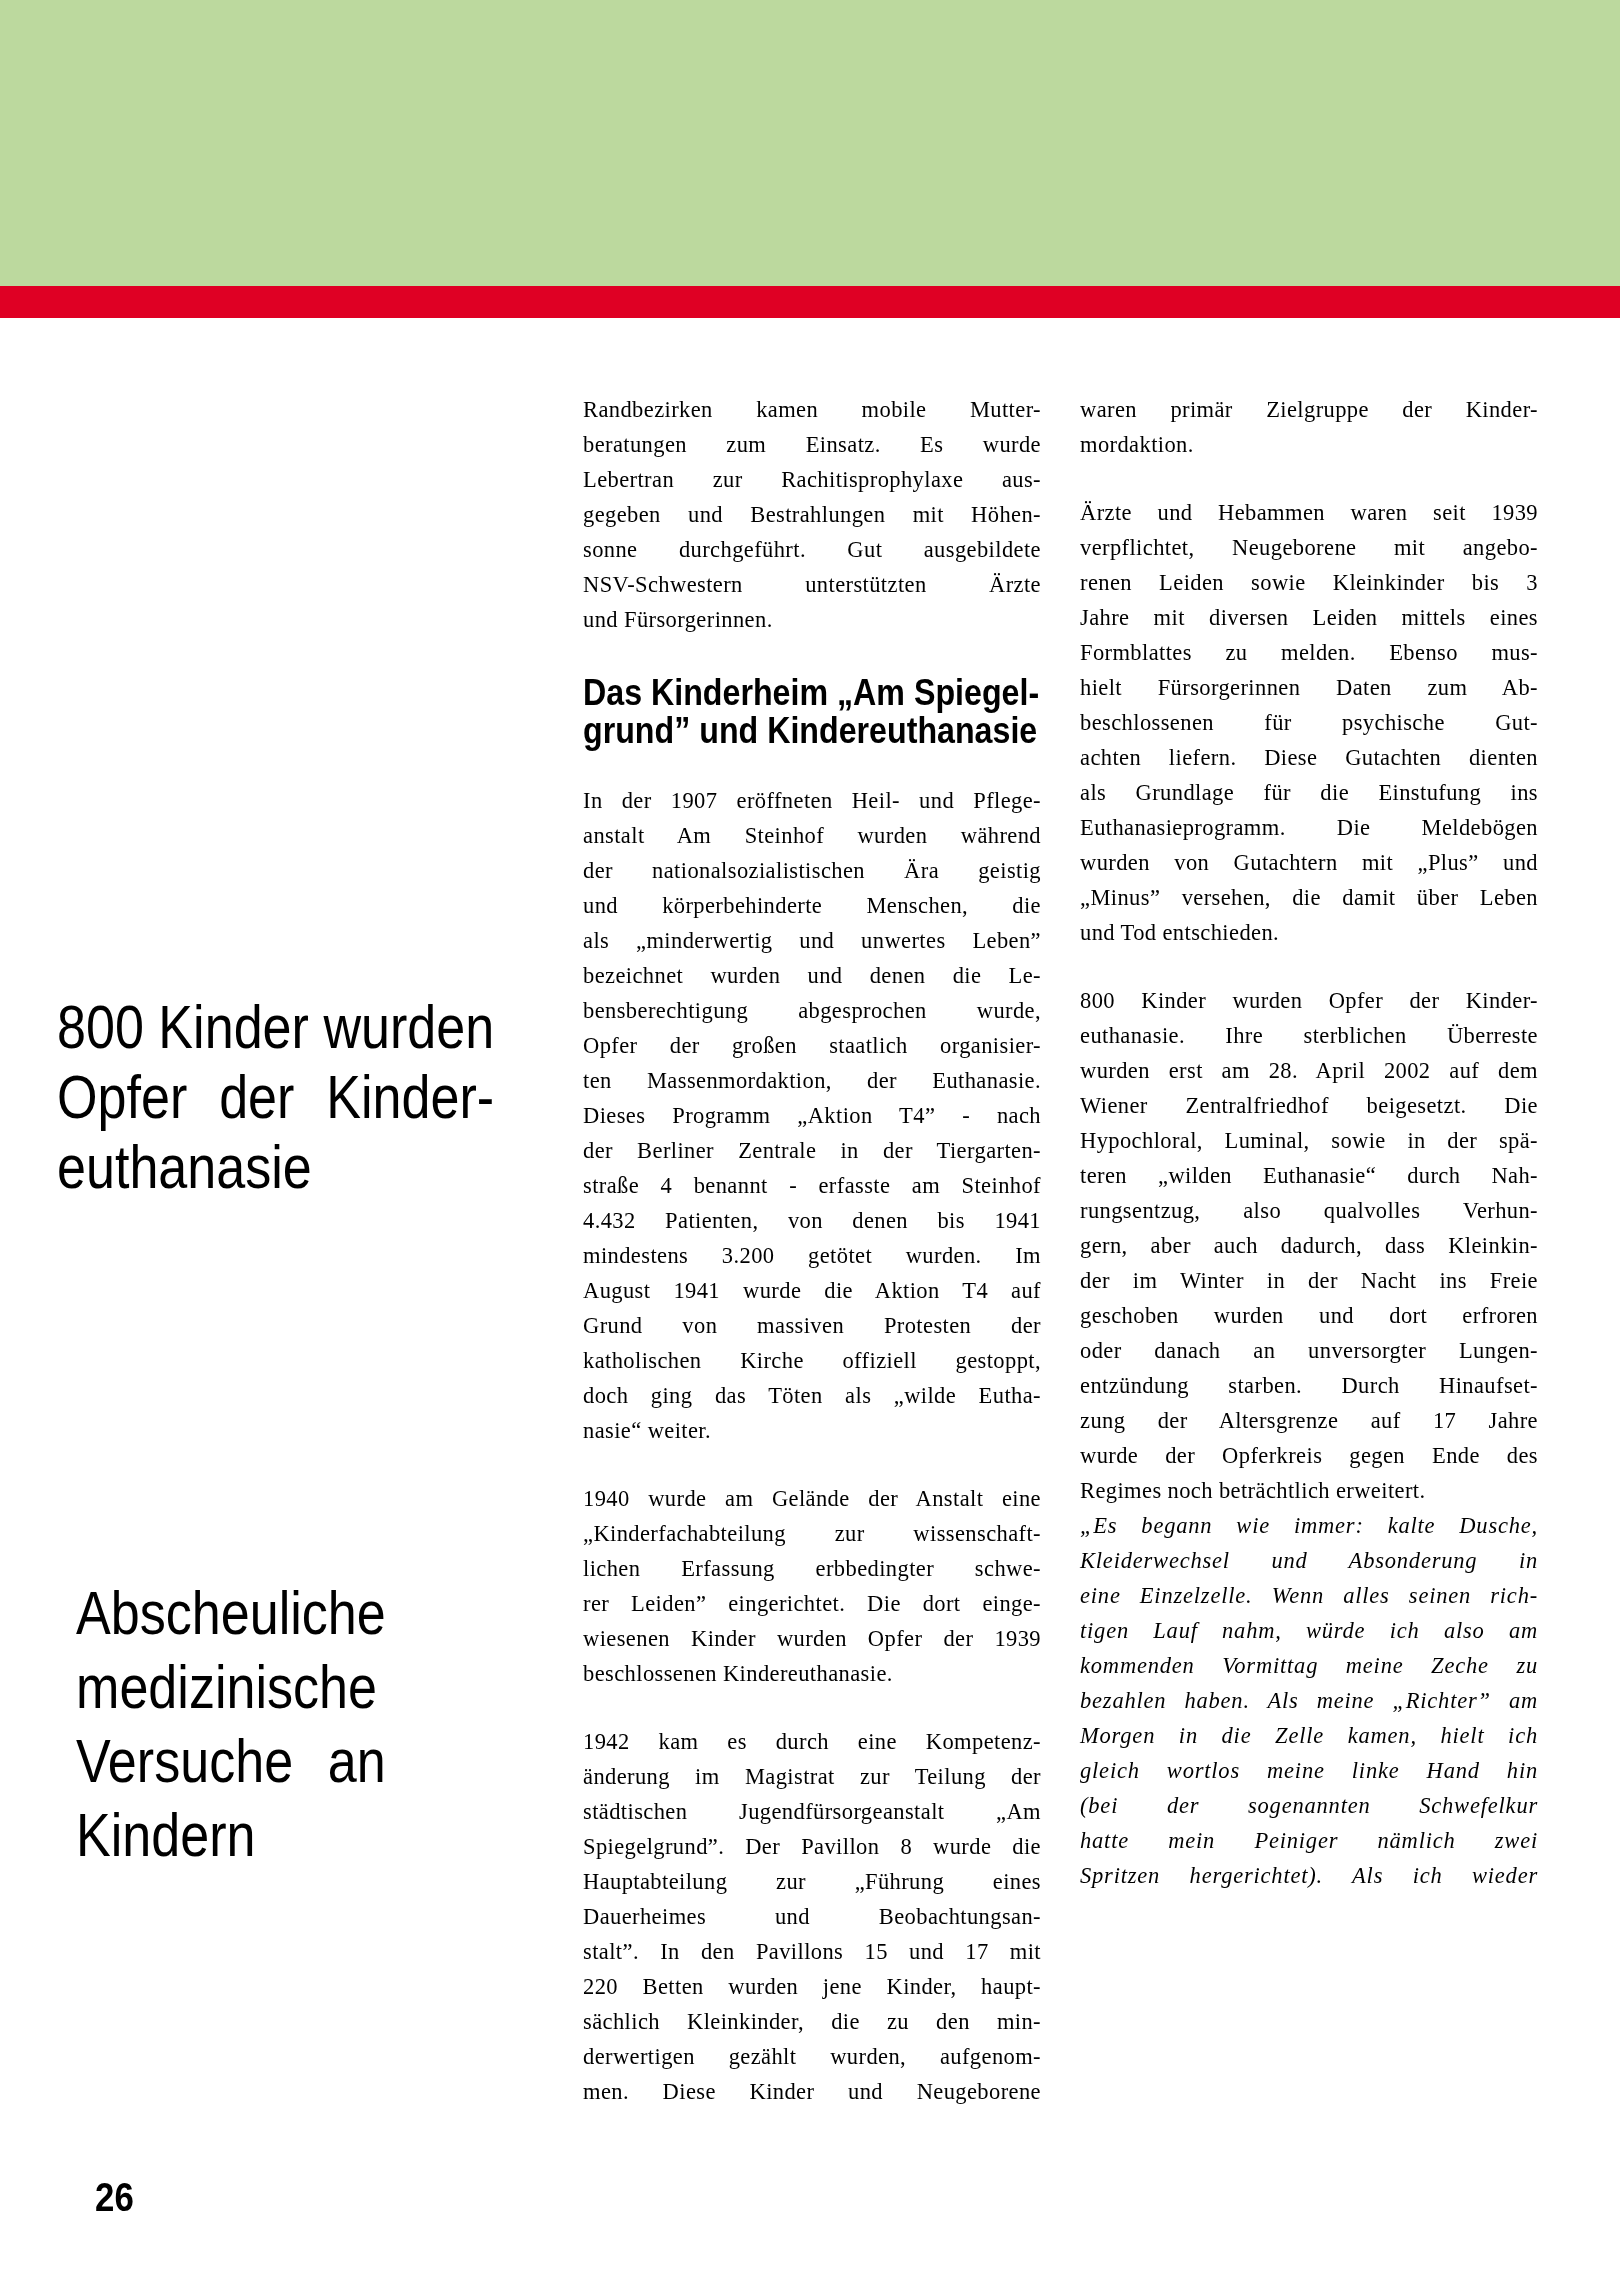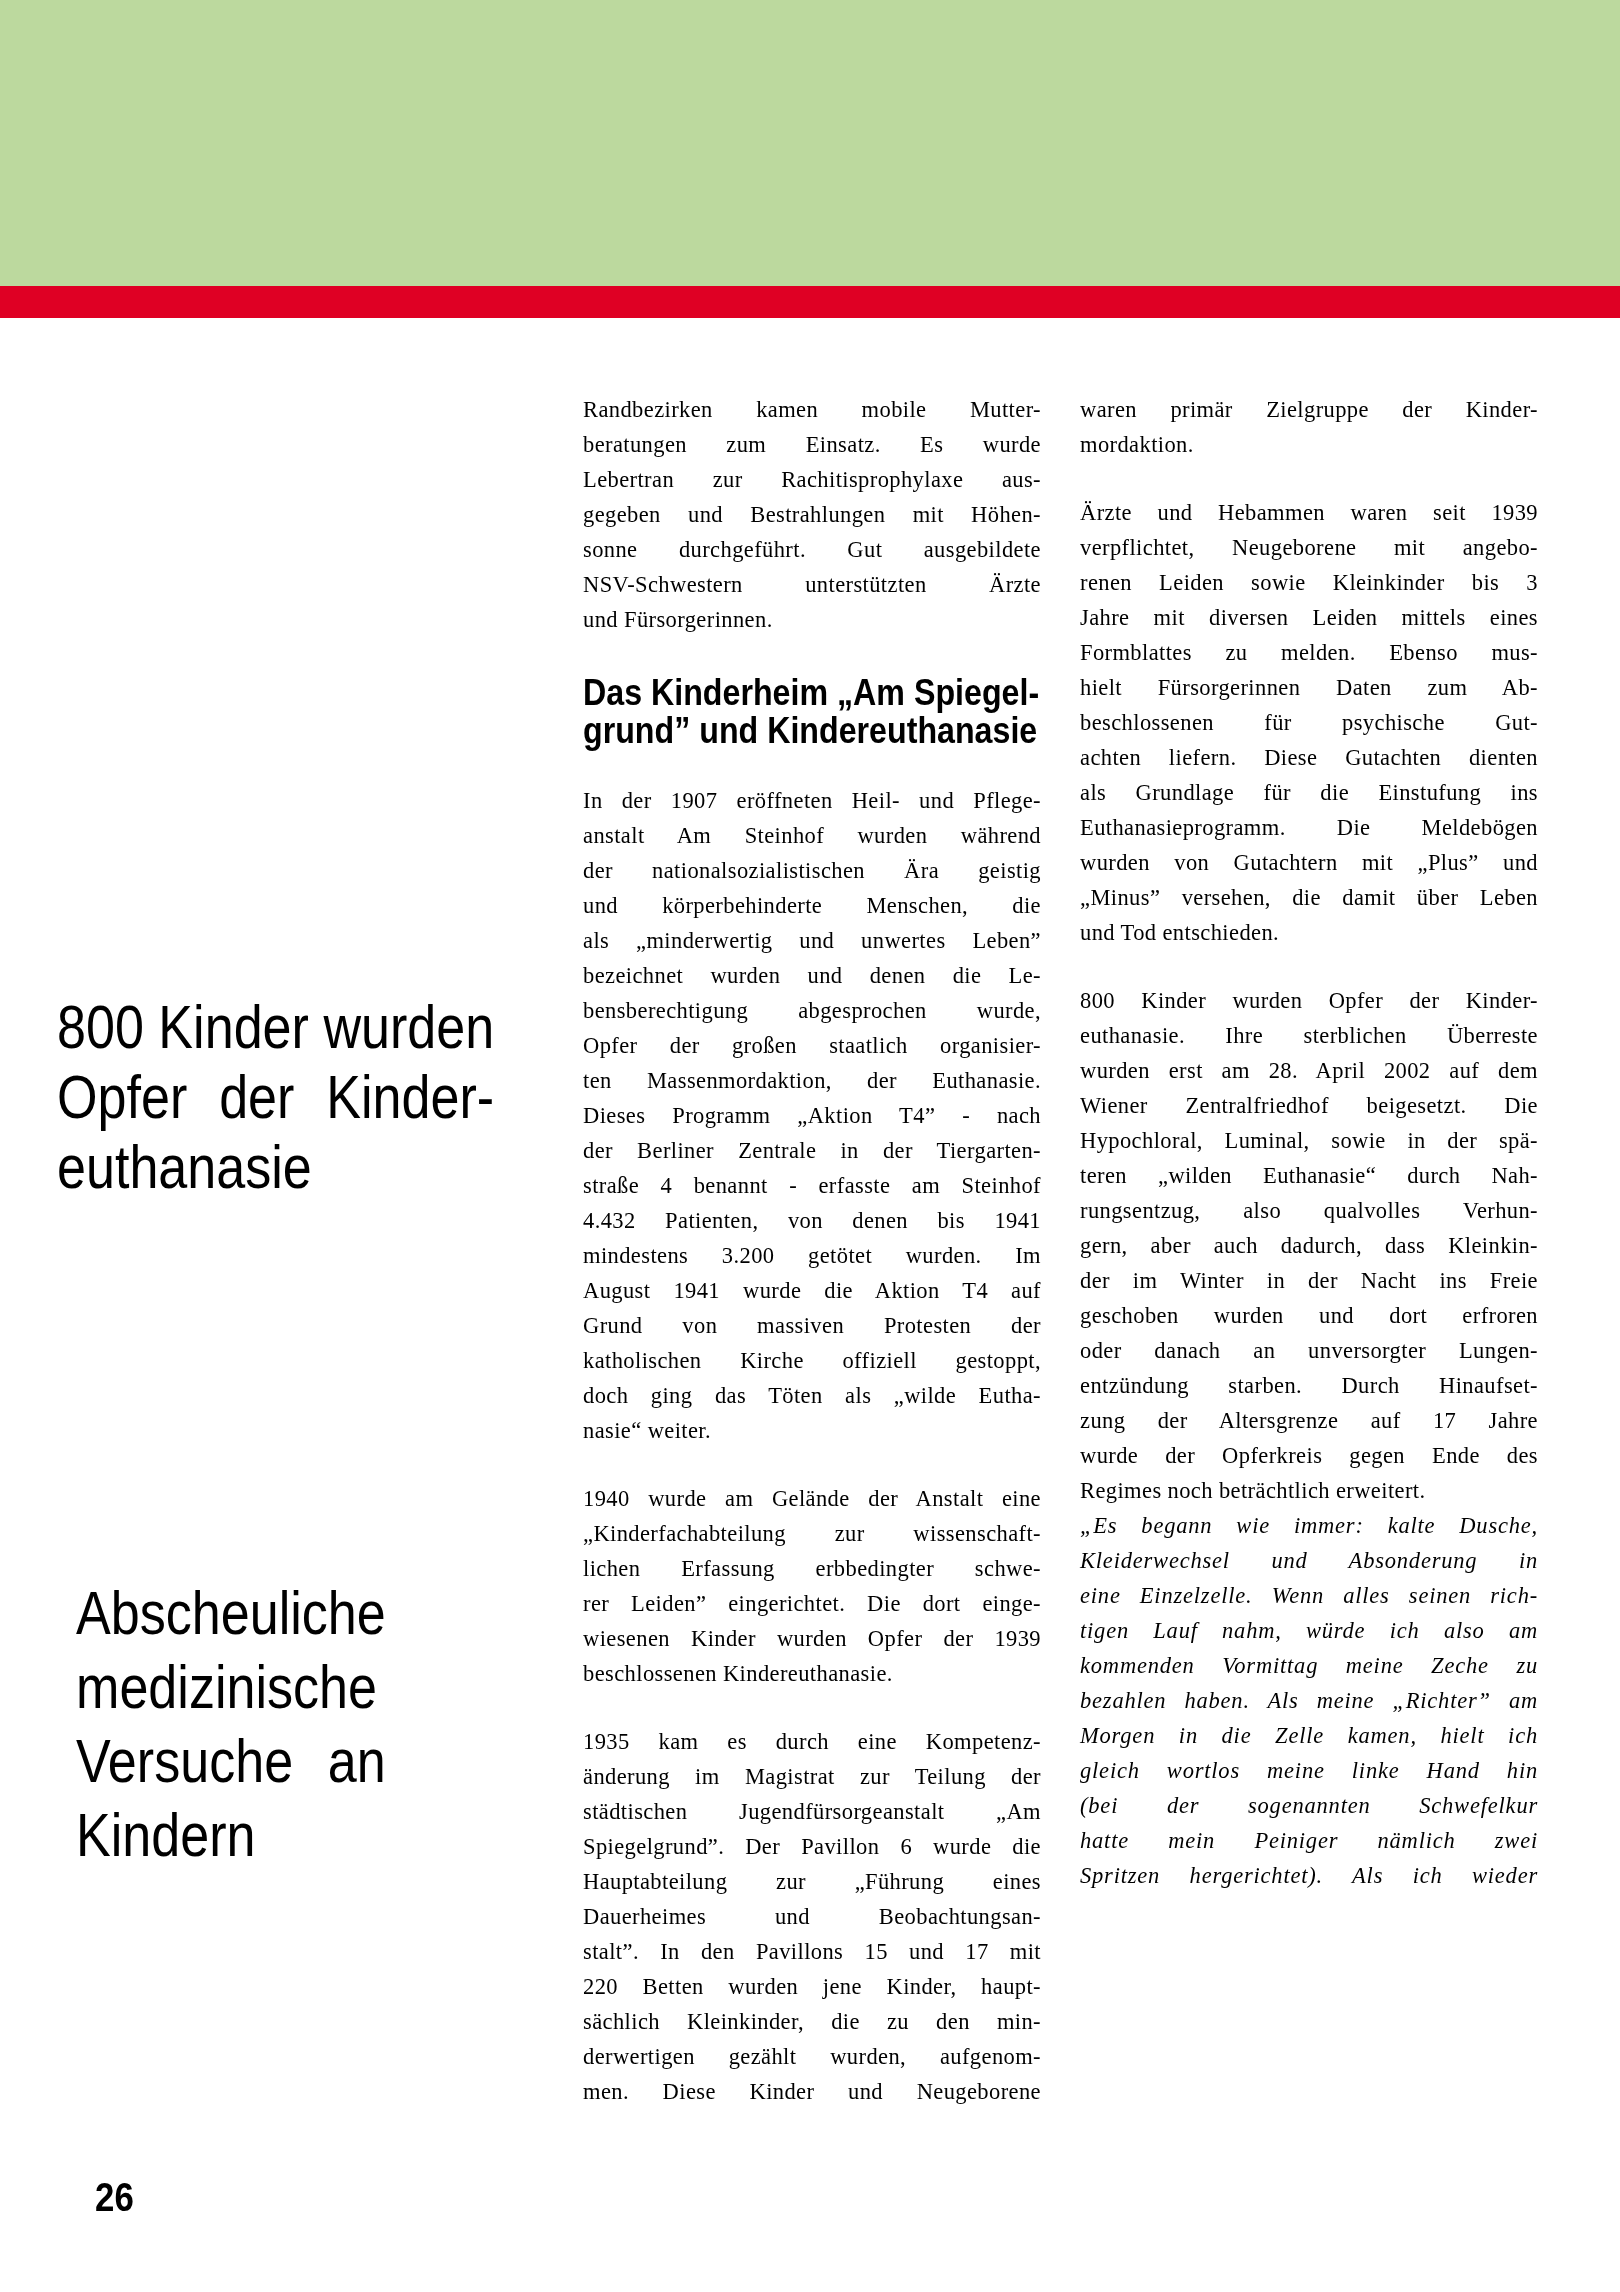--- a/index.html
+++ b/index.html
@@ -111,24 +111,24 @@
       </div>
       <div class="block body">
         <div class="line">1940 wurde am Gelände der Anstalt eine</div>
         <div class="line">„Kinderfachabteilung zur wissenschaft-</div>
         <div class="line">lichen Erfassung erbbedingter schwe-</div>
         <div class="line">rer Leiden” eingerichtet. Die dort einge-</div>
         <div class="line">wiesenen Kinder wurden Opfer der 1939</div>
         <div class="line">beschlossenen Kindereuthanasie.</div>
       </div>
       <div class="block body justify-last">
-        <div class="line">1935 kam es durch eine Kompetenz-</div>
+        <div class="line">1942 kam es durch eine Kompetenz-</div>
         <div class="line">änderung im Magistrat zur Teilung der</div>
         <div class="line">städtischen Jugendfürsorgeanstalt „Am</div>
-        <div class="line">Spiegelgrund”. Der Pavillon 6 wurde die</div>
+        <div class="line">Spiegelgrund”. Der Pavillon 8 wurde die</div>
         <div class="line">Hauptabteilung zur „Führung eines</div>
         <div class="line">Dauerheimes und Beobachtungsan-</div>
         <div class="line">stalt”. In den Pavillons 15 und 17 mit</div>
         <div class="line">220 Betten wurden jene Kinder, haupt-</div>
         <div class="line">sächlich Kleinkinder, die zu den min-</div>
         <div class="line">derwertigen gezählt wurden, aufgenom-</div>
         <div class="line">men. Diese Kinder und Neugeborene</div>
       </div>
     </div>
   <div class="column col-right">

